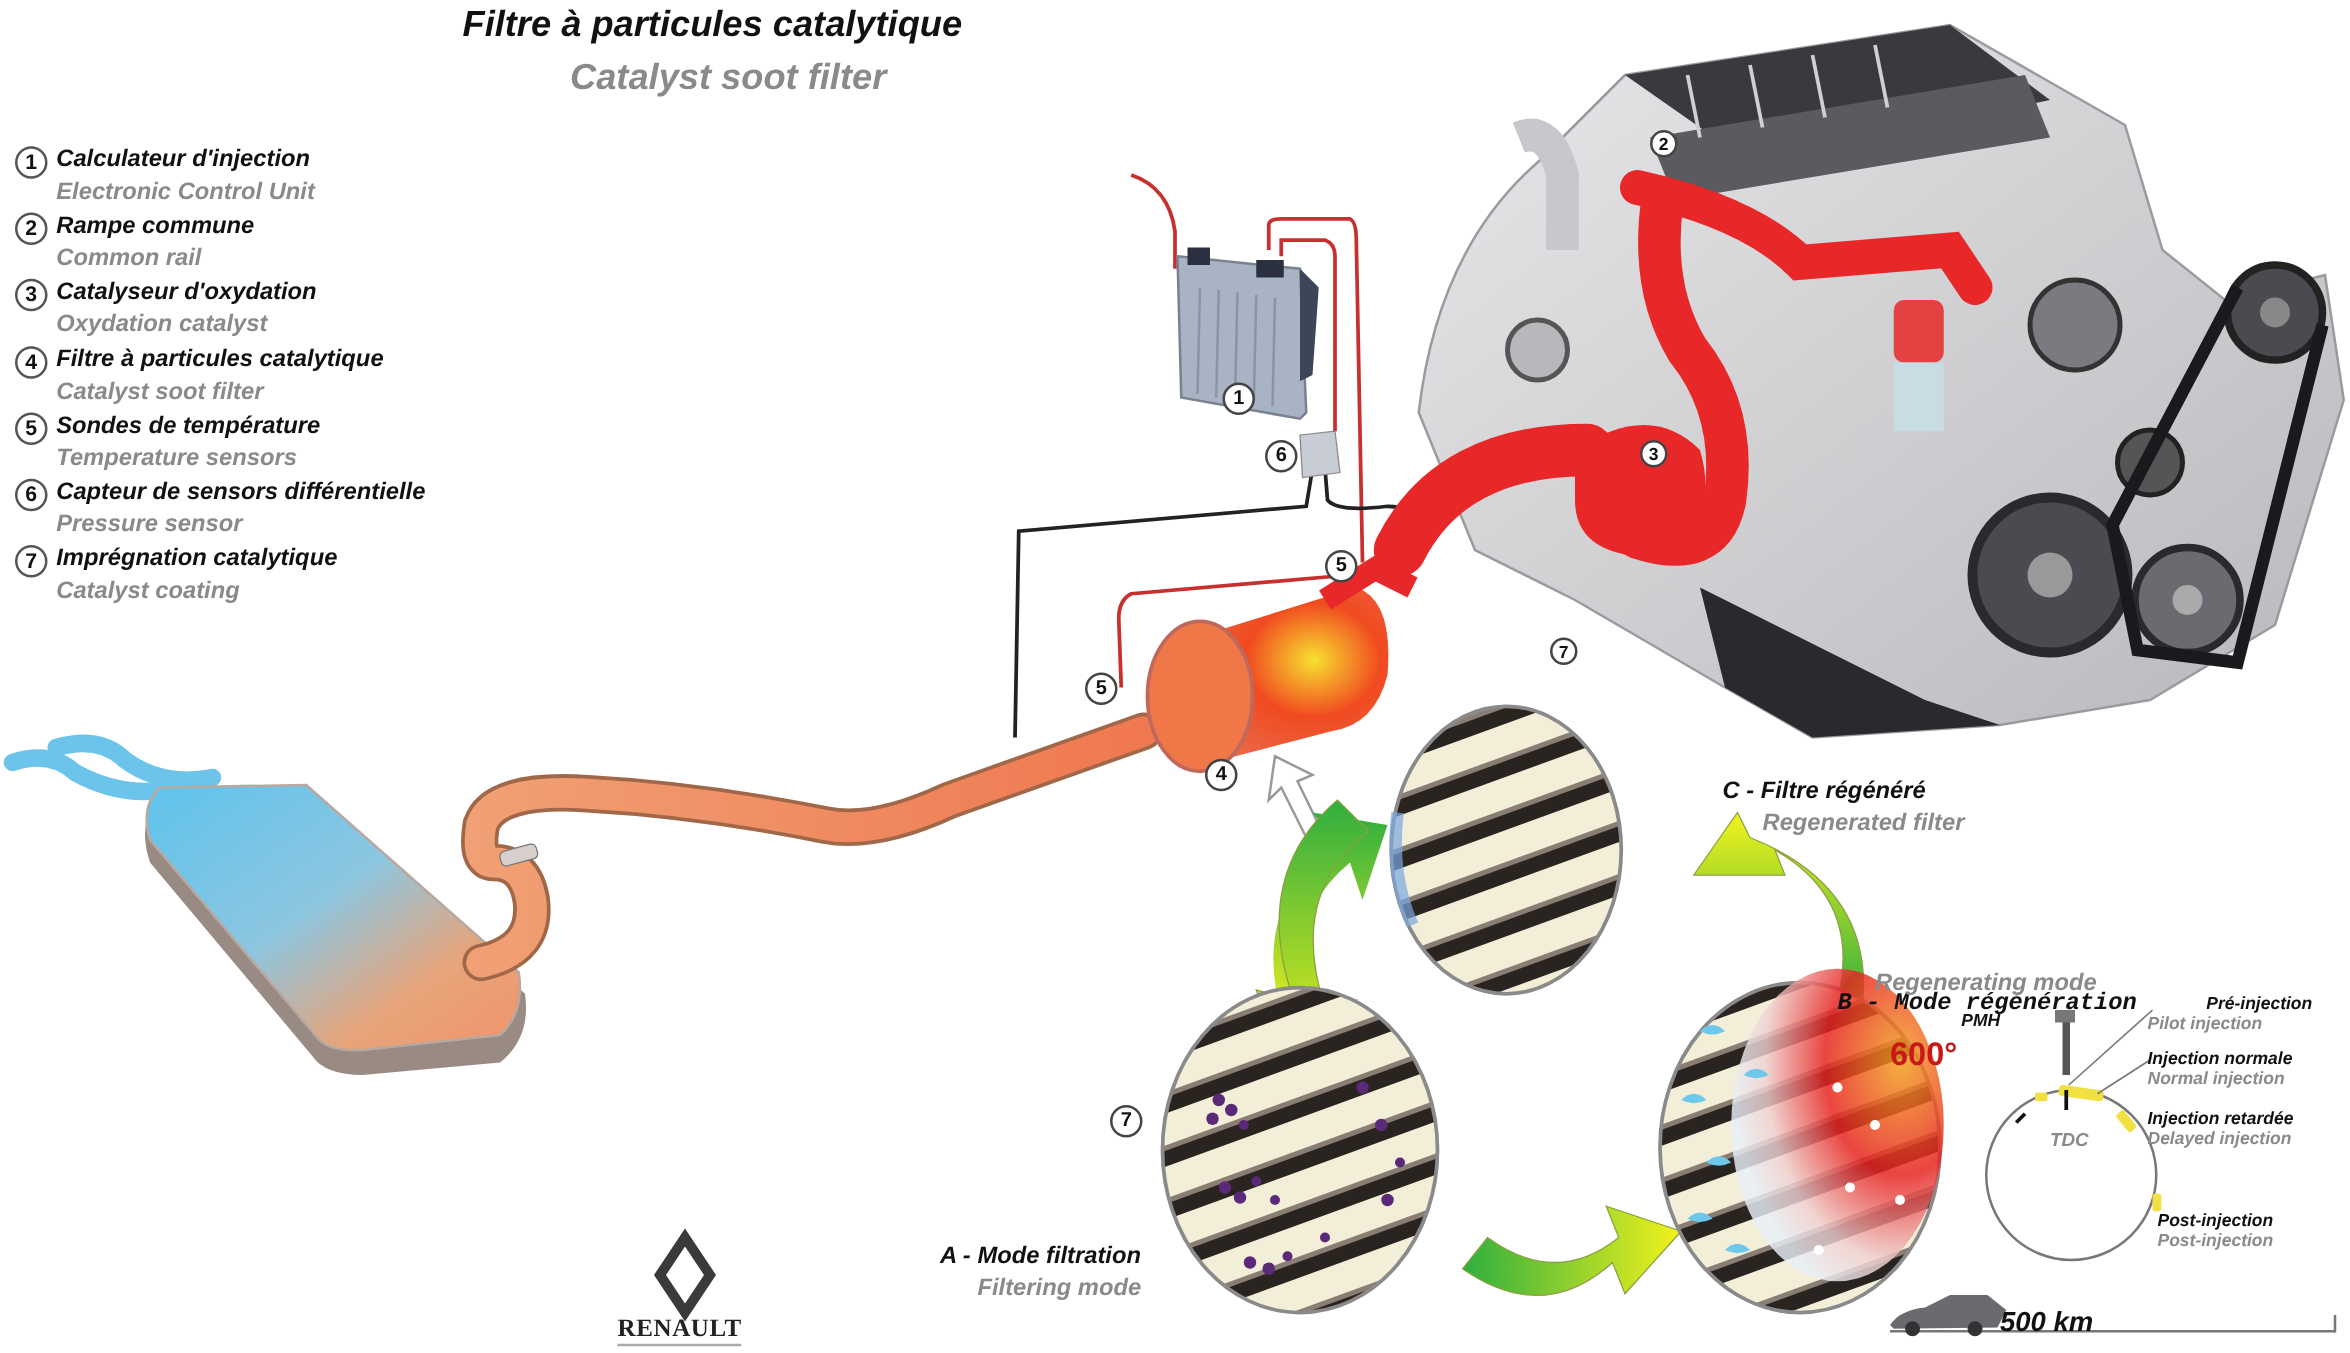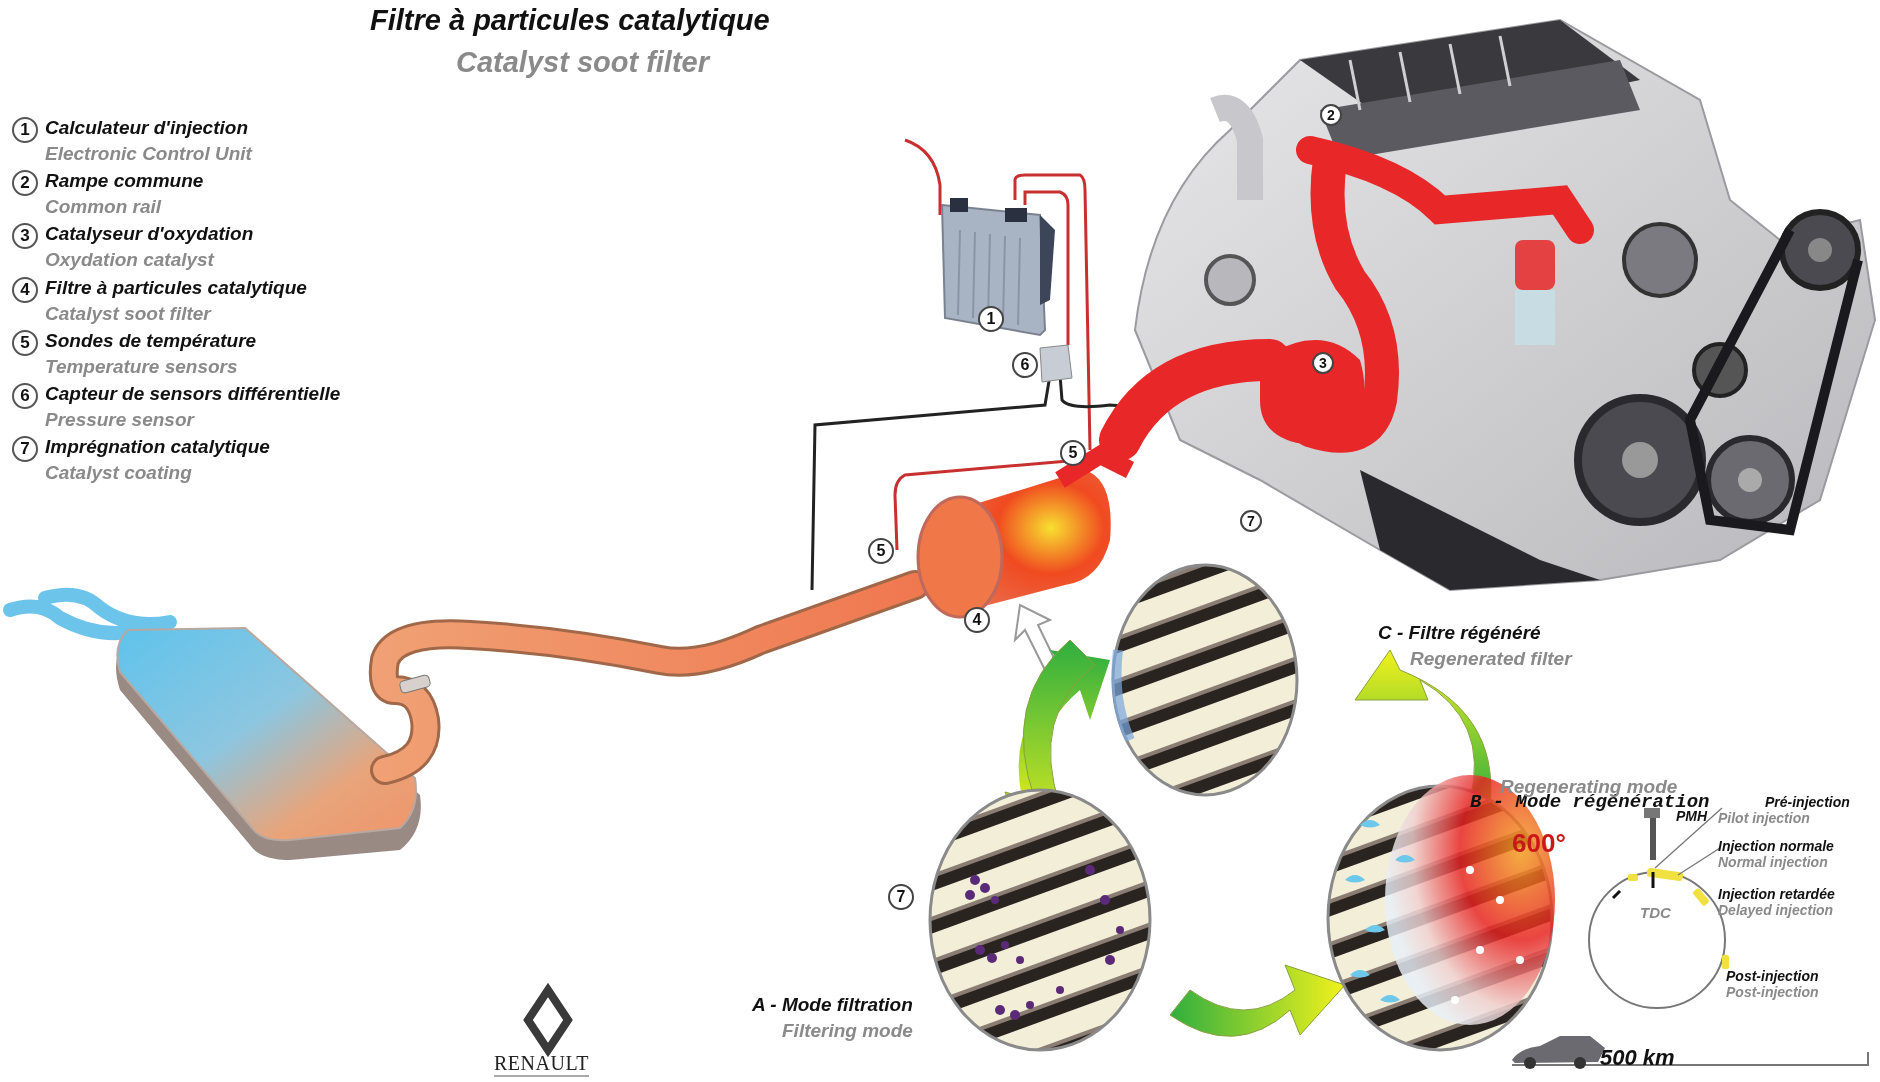--- a/index.html
+++ b/index.html
@@ -288,26 +288,26 @@
 <div class="abs callout" style="left:888px;top:884px;">7</div>
 
 <div class="abs cyc-fr fr" style="left:1378px;top:622px;">C - Filtre régénéré</div>
 <div class="abs cyc-en en" style="left:1410px;top:648px;">Regenerated filter</div>
 <div class="abs cyc-fr fr" style="left:1470px;top:791px;font-family:Liberation Mono, monospace;">B - Mode régénération</div>
 <div class="abs cyc-en en" style="left:1500px;top:776px;">Regenerating mode</div>
 <div class="abs cyc-fr fr" style="left:752px;top:994px;">A - Mode filtration</div>
 <div class="abs cyc-en en" style="left:782px;top:1020px;">Filtering mode</div>
 <div class="abs" style="left:1512px;top:828px;font-size:26px;font-weight:bold;color:#c81818;">600°</div>
 
-<div class="abs inj-fr fr" style="left:1676px;top:808px;font-weight:bold;">PMH</div>
+<div class="abs inj-fr fr" style="left:1569px;top:808px;font-weight:bold;">PMH</div>
 <div class="abs inj-en en" style="left:1640px;top:904px;font-size:15px;">TDC</div>
 <div class="abs inj-fr fr" style="left:1754px;top:794px;margin-left:11px;">Pré-injection</div>
 <div class="abs inj-en en" style="left:1718px;top:810px;">Pilot injection</div>
 <div class="abs inj-fr fr" style="left:1718px;top:838px;">Injection normale</div>
 <div class="abs inj-en en" style="left:1718px;top:854px;">Normal injection</div>
 <div class="abs inj-fr fr" style="left:1718px;top:886px;">Injection retardée</div>
 <div class="abs inj-en en" style="left:1718px;top:902px;">Delayed injection</div>
 <div class="abs inj-fr fr" style="left:1726px;top:968px;">Post-injection</div>
 <div class="abs inj-en en" style="left:1726px;top:984px;">Post-injection</div>
 
 <div class="abs" style="left:1600px;top:1045px;font-size:22px;font-weight:bold;font-style:italic;color:#111;">500 km</div>
 
-<div class="abs" style="left:494px;top:1052px;font-family:'Liberation Serif',serif;font-size:20px;font-weight:normal;color:#222;letter-spacing:0.5px;border-bottom:2px solid #aaa;">RENAULT</div>
+<div class="abs" style="left:494px;top:1052px;font-family:'Liberation Serif',serif;font-size:20px;font-weight:bold;color:#222;letter-spacing:0.5px;border-bottom:2px solid #aaa;">RENAULT</div>
 
 </body></html>

